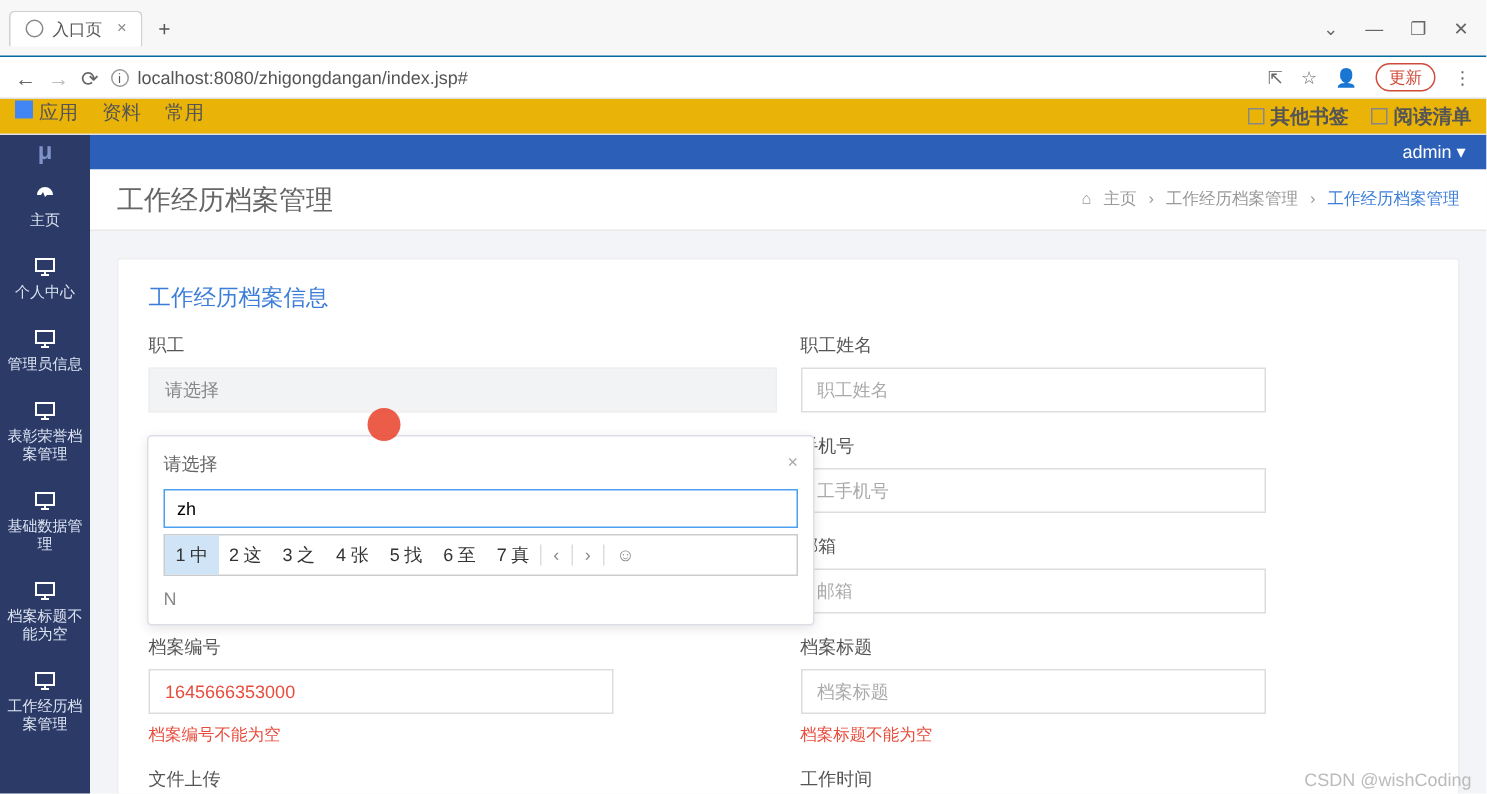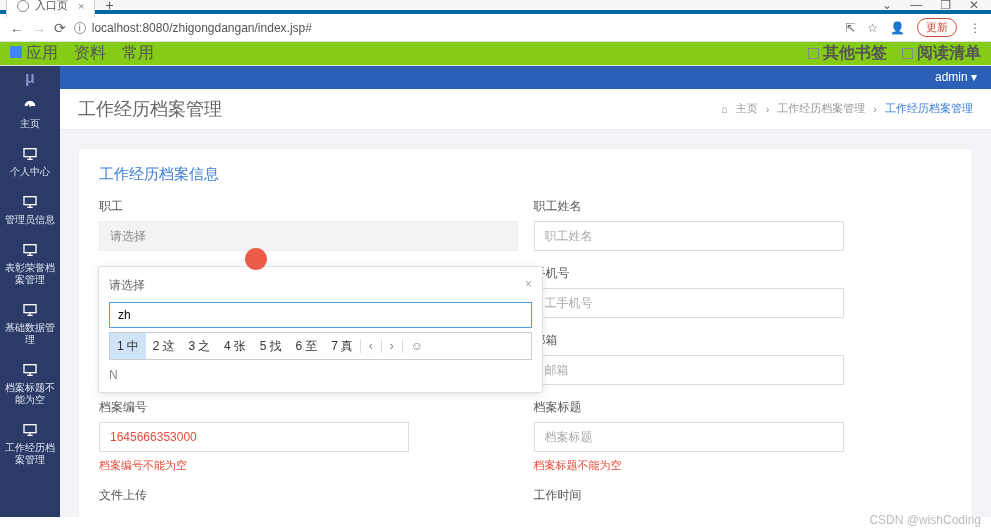--- a/index.html
+++ b/index.html
@@ -1,35 +1,35 @@
 <!DOCTYPE html>
 <html><head>
 <meta charset="utf-8">
 <style>
 * { box-sizing: border-box; margin: 0; padding: 0; font-family: "Microsoft YaHei", Arial, sans-serif; }
 body { width: 991px; height: 529px; overflow: hidden; background: #fff; font-size: 12px; color: #333; }
 
 
-.browser-bar { height: 14px; background: #f7f7f7; border-bottom: 4px solid #0369a1; display: flex; align-items: center; justify-content: center; }
+.browser-bar { height: 38px; background: #f7f7f7; border-bottom: 1px solid #0369a1; display: flex; align-items: center; justify-content: center; }
 .tab { display: flex; align-items: center; background: #fff; border: 1px solid #d0d0d0; border-bottom: none; height: 24px; padding: 0 10px; margin-left: 6px; border-radius: 4px 4px 0 0; font-size: 11px; color: #555; }
 .tab .t-icon { width: 12px; height: 12px; border-radius: 50%; border: 1px solid #888; margin-right: 6px; }
 .tab .t-close { margin-left: 10px; color: #888; }
 .tab-plus { margin-left: 10px; color: #555; font-size: 14px; }
 .win-controls { margin-left: auto; display: flex; gap: 18px; padding-right: 12px; color: #666; font-size: 12px; }
 
 .addr-bar { height: 28px; background: #fff; display: flex; align-items: center; padding: 0 10px; gap: 8px; border-bottom: 1px solid #e0e0e0; }
 .nav-btn { color: #666; font-size: 14px; }
 .nav-btn.dis { color: #bbb; }
 .addr-field { display: flex; align-items: center; gap: 6px; font-size: 12px; color: #555; }
 .addr-info { border: 1px solid #999; border-radius: 50%; width: 12px; height: 12px; display: inline-flex; align-items: center; justify-content: center; font-size: 9px; }
 .addr-right { margin-left: auto; display: flex; align-items: center; gap: 12px; }
 .ico { color: #666; font-size: 12px; }
 .update-btn { border: 1px solid #d04a3a; color: #d04a3a; border-radius: 10px; padding: 1px 8px; font-size: 11px; }
 
-.bm-bar { height: 24px; background: #84cc16; display: flex; align-items: center; padding: 0 10px; gap: 16px; font-size: 16px; color: #555; border-bottom: 1px solid #e0e0e0; }
+.bm-bar { height: 24px; background: #eab308; display: flex; padding: 0 10px; gap: 16px; font-size: 13px; color: #555; border-bottom: 1px solid #e0e0e0; }
 .bm-bar .bm-icon { width: 12px; height: 12px; display: inline-block; background: #4285f4; margin-right: 4px; }
 .bm-right { margin-left: auto; display: flex; gap: 15px; font-weight: bold; }
 .bm-right .bx { display: flex; align-items: center; gap: 4px; color: #555; }
 .bm-right .sq { width: 11px; height: 11px; border: 1px solid #888; }
 
 
 .app { display: flex; height: 451px; }
 .sidebar { width: 60px; background: #2b3a67; color: #fff; display: flex; flex-direction: column; }
 .logo { height: 24px; display: flex; align-items: center; justify-content: center; font-weight: bold; color: #7f93c8; font-size: 16px; }
 .side-item { display: flex; flex-direction: column; align-items: center; padding: 8px 2px; font-size: 10px; color: #dce3f0; cursor: pointer; }

